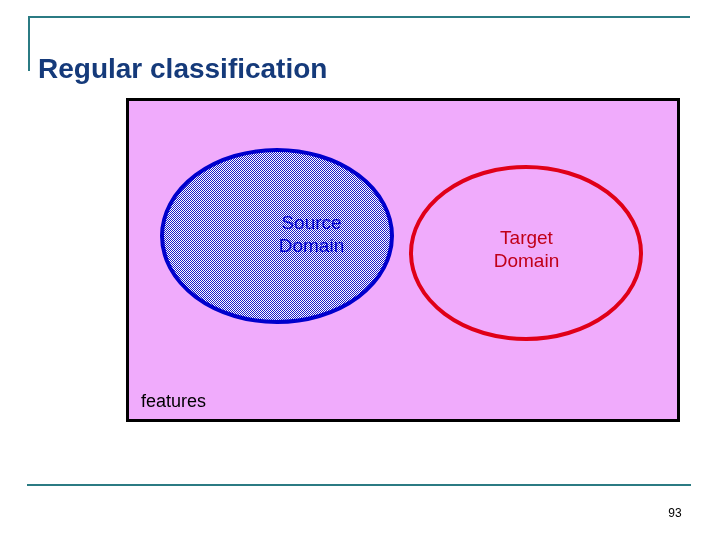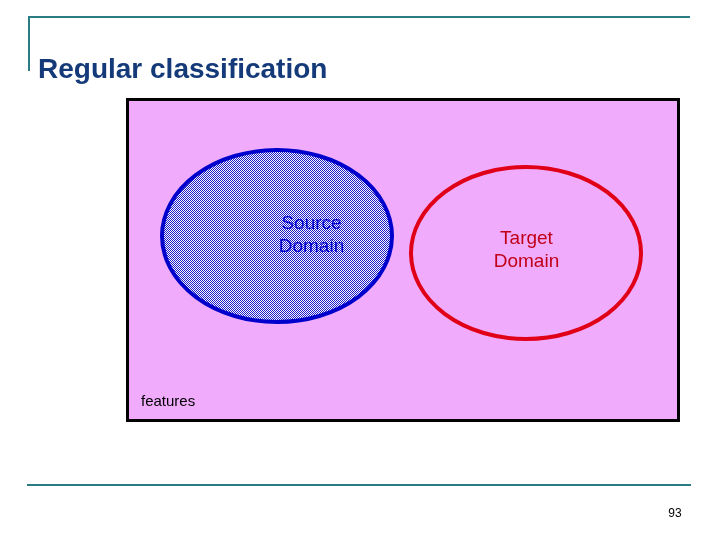--- a/index.html
+++ b/index.html
@@ -96,21 +96,21 @@
     left: 340px;
     top: 125px;
     width: 115px;
     color: #c00018;
   }
 
   .features-label {
     position: absolute;
     left: 12px;
     bottom: 8px;
-    font-size: 15px;
+    font-size: 18px;
     color: #000000;
     line-height: 20px;
   }
 
   
   .footer-rule {
     position: absolute;
     left: 27px;
     top: 484px;
     width: 664px;

